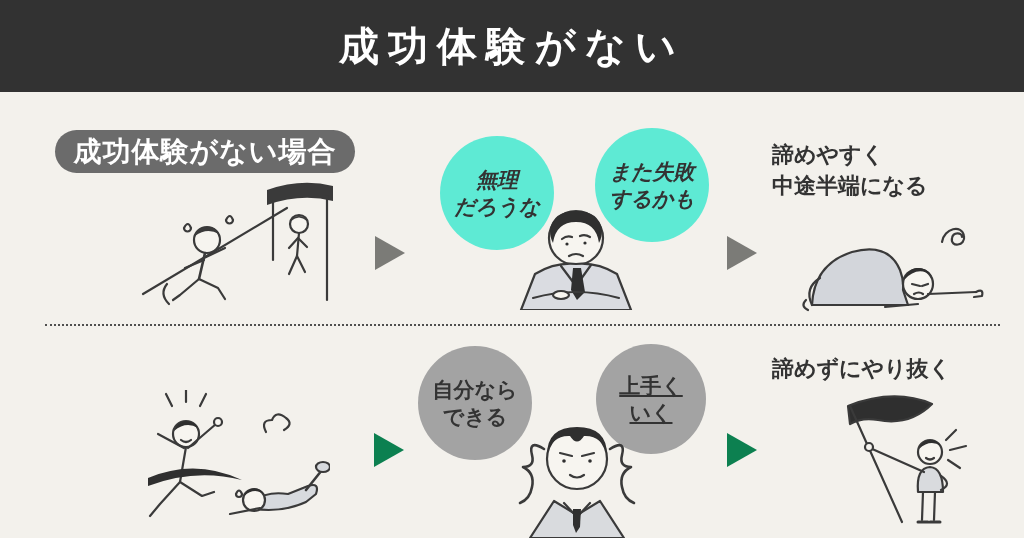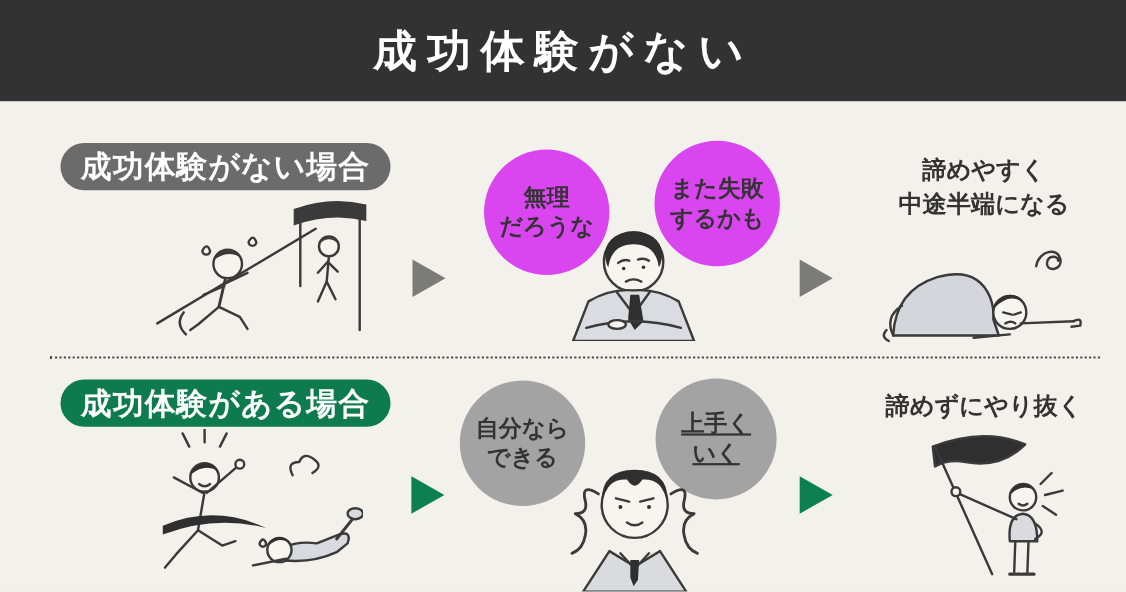--- a/index.html
+++ b/index.html
@@ -7,32 +7,32 @@
   .header{position:absolute;left:0;top:0;width:1024px;height:92px;background:#323232;
           display:flex;align-items:center;justify-content:center;}
   .header h1{margin:0;color:#ffffff;font-size:40px;font-weight:bold;letter-spacing:9px;}
   .pill{position:absolute;left:55px;width:300px;height:43px;border-radius:22px;
         display:flex;align-items:center;justify-content:center;
         color:#fff;font-size:28px;font-weight:bold;letter-spacing:1px;}
   .pill-gray{top:130px;background:#6b6b6b;}
   .pill-green{top:345px;background:#0e7b4f;}
   .bubble{position:absolute;border-radius:50%;display:flex;align-items:center;justify-content:center;
           text-align:center;font-weight:bold;color:#333333;font-size:21px;line-height:1.3;white-space:pre-line;}
-  .bubble-gray{background:#d946ef;}
+  .bubble-gray{background:#5eead4;font-style:italic;}
   .bubble-mint{background:#a3a3a3;}
   .b1r1{left:440px;top:136px;width:114px;height:114px;}
   .b2r1{left:595px;top:128px;width:114px;height:114px;}
   .b1r2{left:418px;top:346px;width:114px;height:114px;}
   .b2r2{left:596px;top:344px;width:110px;height:110px;text-decoration:underline;}
   .arrow{position:absolute;width:0;height:0;border-top:17px solid transparent;border-bottom:17px solid transparent;}
   .arrow-gray{border-left:30px solid #7b7b77;}
   .arrow-green{border-left:30px solid #0c8050;}
   .a1{left:375px;top:236px;} .a2{left:727px;top:236px;}
   .a3{left:374px;top:433px;} .a4{left:727px;top:433px;}
-  .result{position:absolute;width:245px;text-align:center;color:#333333;
+  .result{position:absolute;width:245px;text-align:left;color:#333333;
           font-size:22px;font-weight:bold;line-height:1.4;white-space:pre-line;}
   .res1{left:772px;top:140px;}
   .res2{left:772px;top:354px;}
   .divider{position:absolute;left:45px;right:40px;top:324px;border-top:2px dotted #4f4f4f;height:0;}
   .illus{position:absolute;}
   .illus svg{display:block;}
   .i1{left:125px;top:168px;} .i2{left:503px;top:198px;} .i3{left:790px;top:212px;}
   .i4{left:110px;top:390px;} .i5{left:492px;top:405px;} .i6{left:822px;top:392px;}
 </style>
 </head>
@@ -107,21 +107,20 @@
       <path d="M122 72 l8 2 M138 72 l-6 2"></path>
       <path d="M124 82 q5 -3 9 0"></path>
       <path d="M138 82 L186 80"></path>
       <path d="M186 80 q8 -4 6 4 l-8 1"></path>
       <path d="M95 95 L128 92"></path>
     </svg>
   </div>
 
   <div class="divider"></div>
 
-  <div class="pill pill-green">成功体験がある場合</div>
 
   <div class="illus i4">
     <svg width="220" height="140" viewBox="0 0 220 140" fill="none" stroke="#3a3a3a" stroke-width="2.2" stroke-linecap="round" stroke-linejoin="round">
       <path d="M62 16 L56 4 M76 12 L76 0 M90 16 L96 4"></path>
       <circle cx="76" cy="44" r="13" fill="#f7f5f0"></circle>
       <path d="M64 41 A13 13 0 0 1 88 38 Q76 31 64 41 Z" fill="#2f2f2f" stroke="none"></path>
       <path d="M71 50 q5 4 10 0"></path>
       <path d="M74 58 L48 44 M78 58 L106 34"></path>
       <circle cx="108" cy="32" r="4" fill="#f7f5f0"></circle>
       <path d="M76 57 L70 92"></path>

